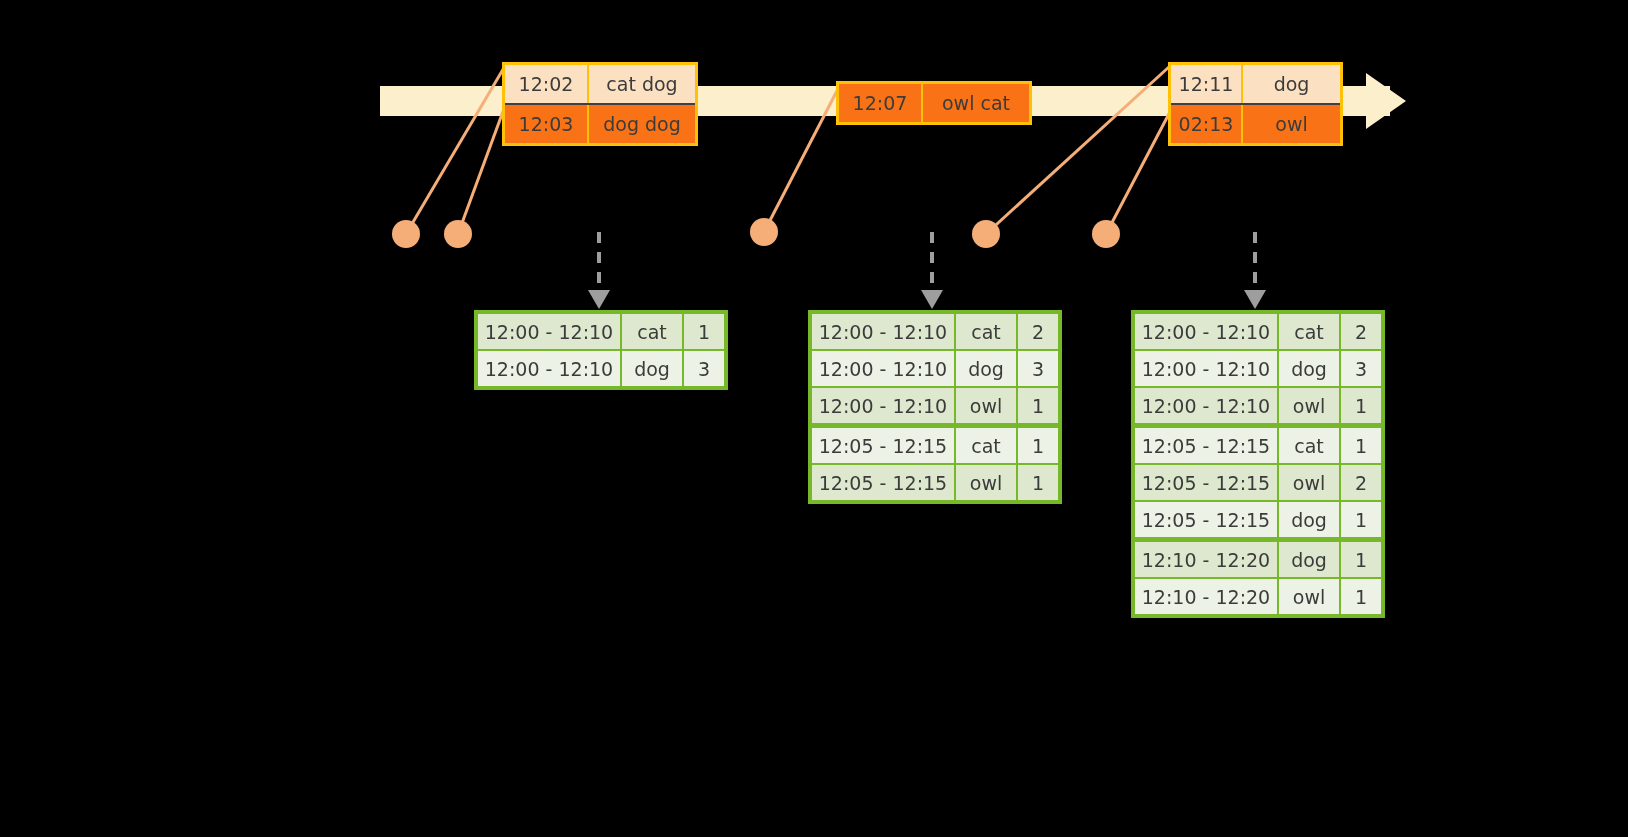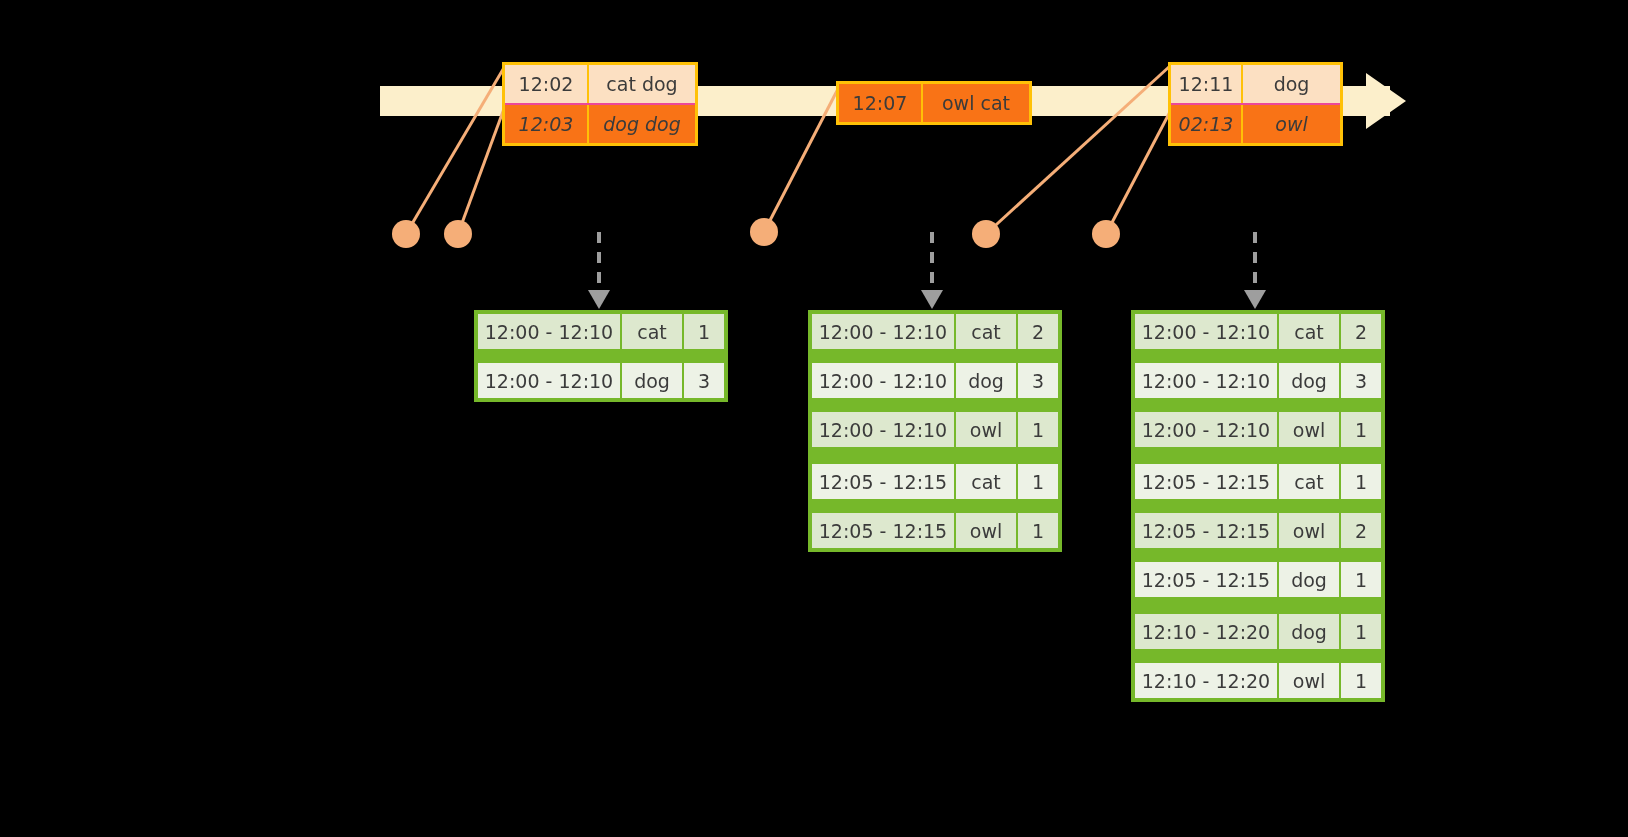--- a/index.html
+++ b/index.html
@@ -44,22 +44,21 @@
     background: #FFF3E2;
     display: flex;
     flex-direction: column;
   }
   .event-row {
     display: flex;
     flex-direction: row;
     height: 38px;
   }
   .event-row + .event-row {
-    border-top: 2px solid #ec4899;
-    font-style: italic;
+    border-top: 2px solid #404040;
   }
   .event-row.shade .ev-time,
   .event-row.shade .ev-text {
     background: #FCE0C2;
   }
   .ev-time {
     width: 84px;
     display: flex;
     align-items: center;
     justify-content: center;
@@ -95,21 +94,21 @@
   }
 
   
   .result-table {
     position: absolute;
     border: 4px solid #76B82A;
     box-sizing: border-box;
     background: #76B82A;
     display: flex;
     flex-direction: column;
-    gap: 14px;
+    gap: 2px;
   }
   .res-row {
     display: flex;
     flex-direction: row;
     height: 35px;
     gap: 2px;
   }
   .res-row.grp-sep {
     margin-top: 3px;
   }

